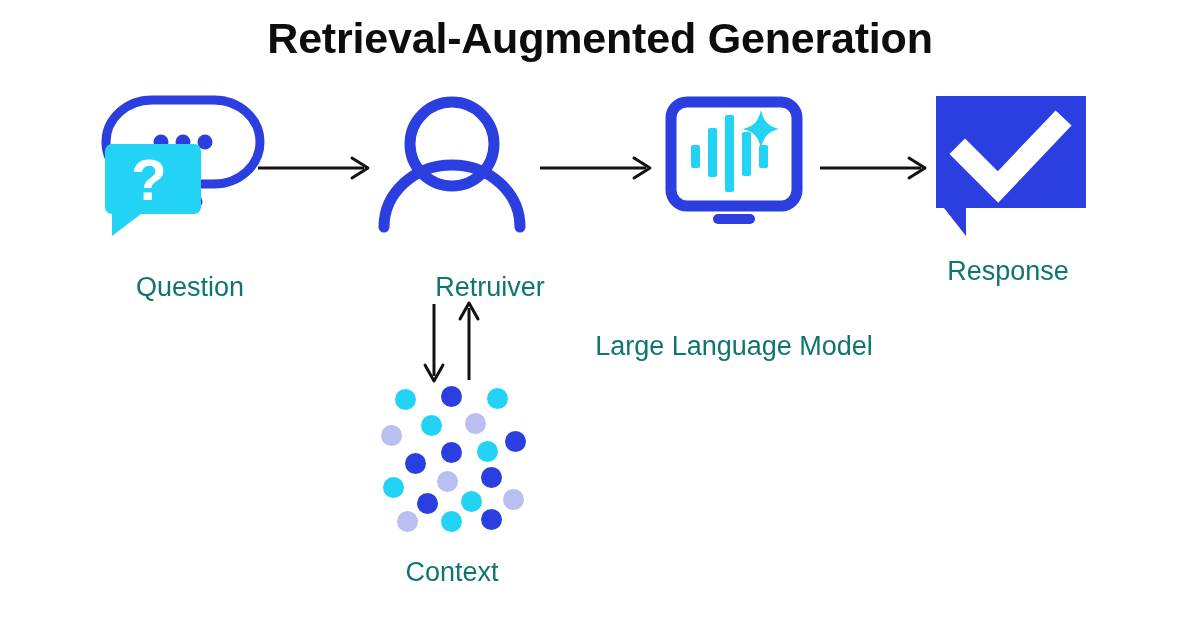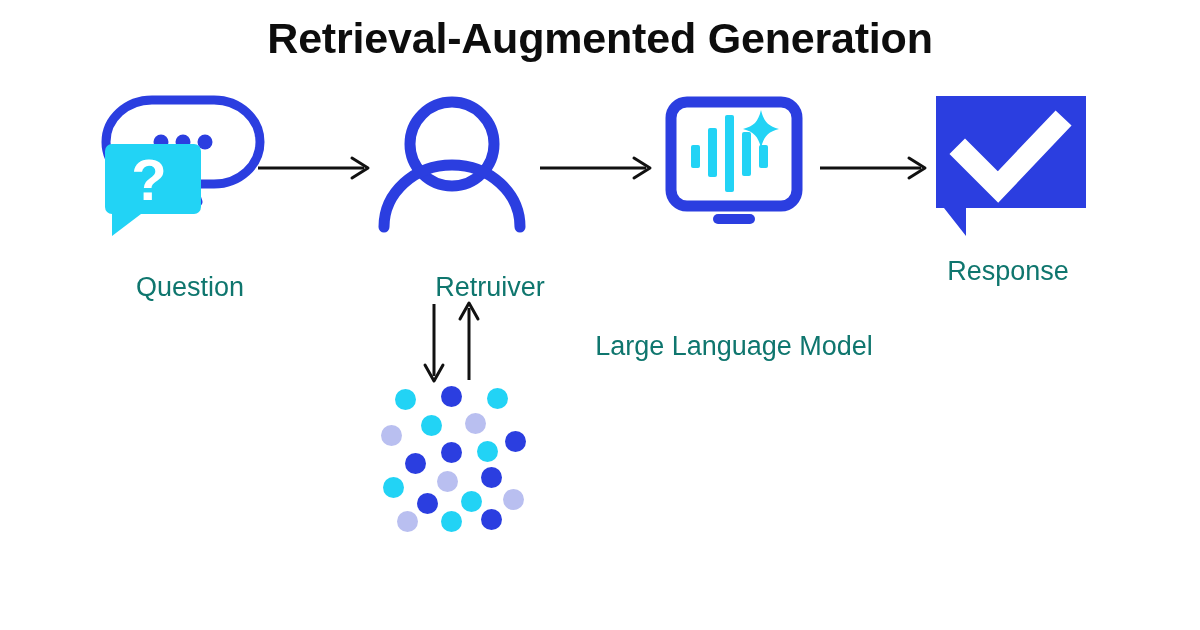--- a/index.html
+++ b/index.html
@@ -167,20 +167,21 @@
         <span class="dot" style="left: 60px; top: 86px; background: rgb(185, 191, 240);"></span>
         <span class="dot" style="left: 104px; top: 82px; background: rgb(43, 62, 224);"></span>
         <span class="dot" style="left: 6px; top: 92px; background: rgb(34, 211, 245);"></span>
         <span class="dot" style="left: 40px; top: 108px; background: rgb(43, 62, 224);"></span>
         <span class="dot" style="left: 84px; top: 106px; background: rgb(34, 211, 245);"></span>
         <span class="dot" style="left: 126px; top: 104px; background: rgb(185, 191, 240);"></span>
         <span class="dot" style="left: 20px; top: 126px; background: rgb(185, 191, 240);"></span>
         <span class="dot" style="left: 64px; top: 126px; background: rgb(34, 211, 245);"></span>
         <span class="dot" style="left: 104px; top: 124px; background: rgb(43, 62, 224);"></span>
       </div>
+    <div class="node-label">Context</div>
   </div>
 
   <svg class="arrow-svg" style="left:252px; top:148px;" width="130" height="40">
     <path d="M6,20 H112" stroke="#111111" stroke-width="3" fill="none"></path>
     <path d="M100,10 L116,20 L100,30" stroke="#111111" stroke-width="3" fill="none" stroke-linecap="round" stroke-linejoin="round"></path>
   </svg>
 
   <svg class="arrow-svg" style="left:534px; top:148px;" width="130" height="40">
     <path d="M6,20 H112" stroke="#111111" stroke-width="3" fill="none"></path>
     <path d="M100,10 L116,20 L100,30" stroke="#111111" stroke-width="3" fill="none" stroke-linecap="round" stroke-linejoin="round"></path>

